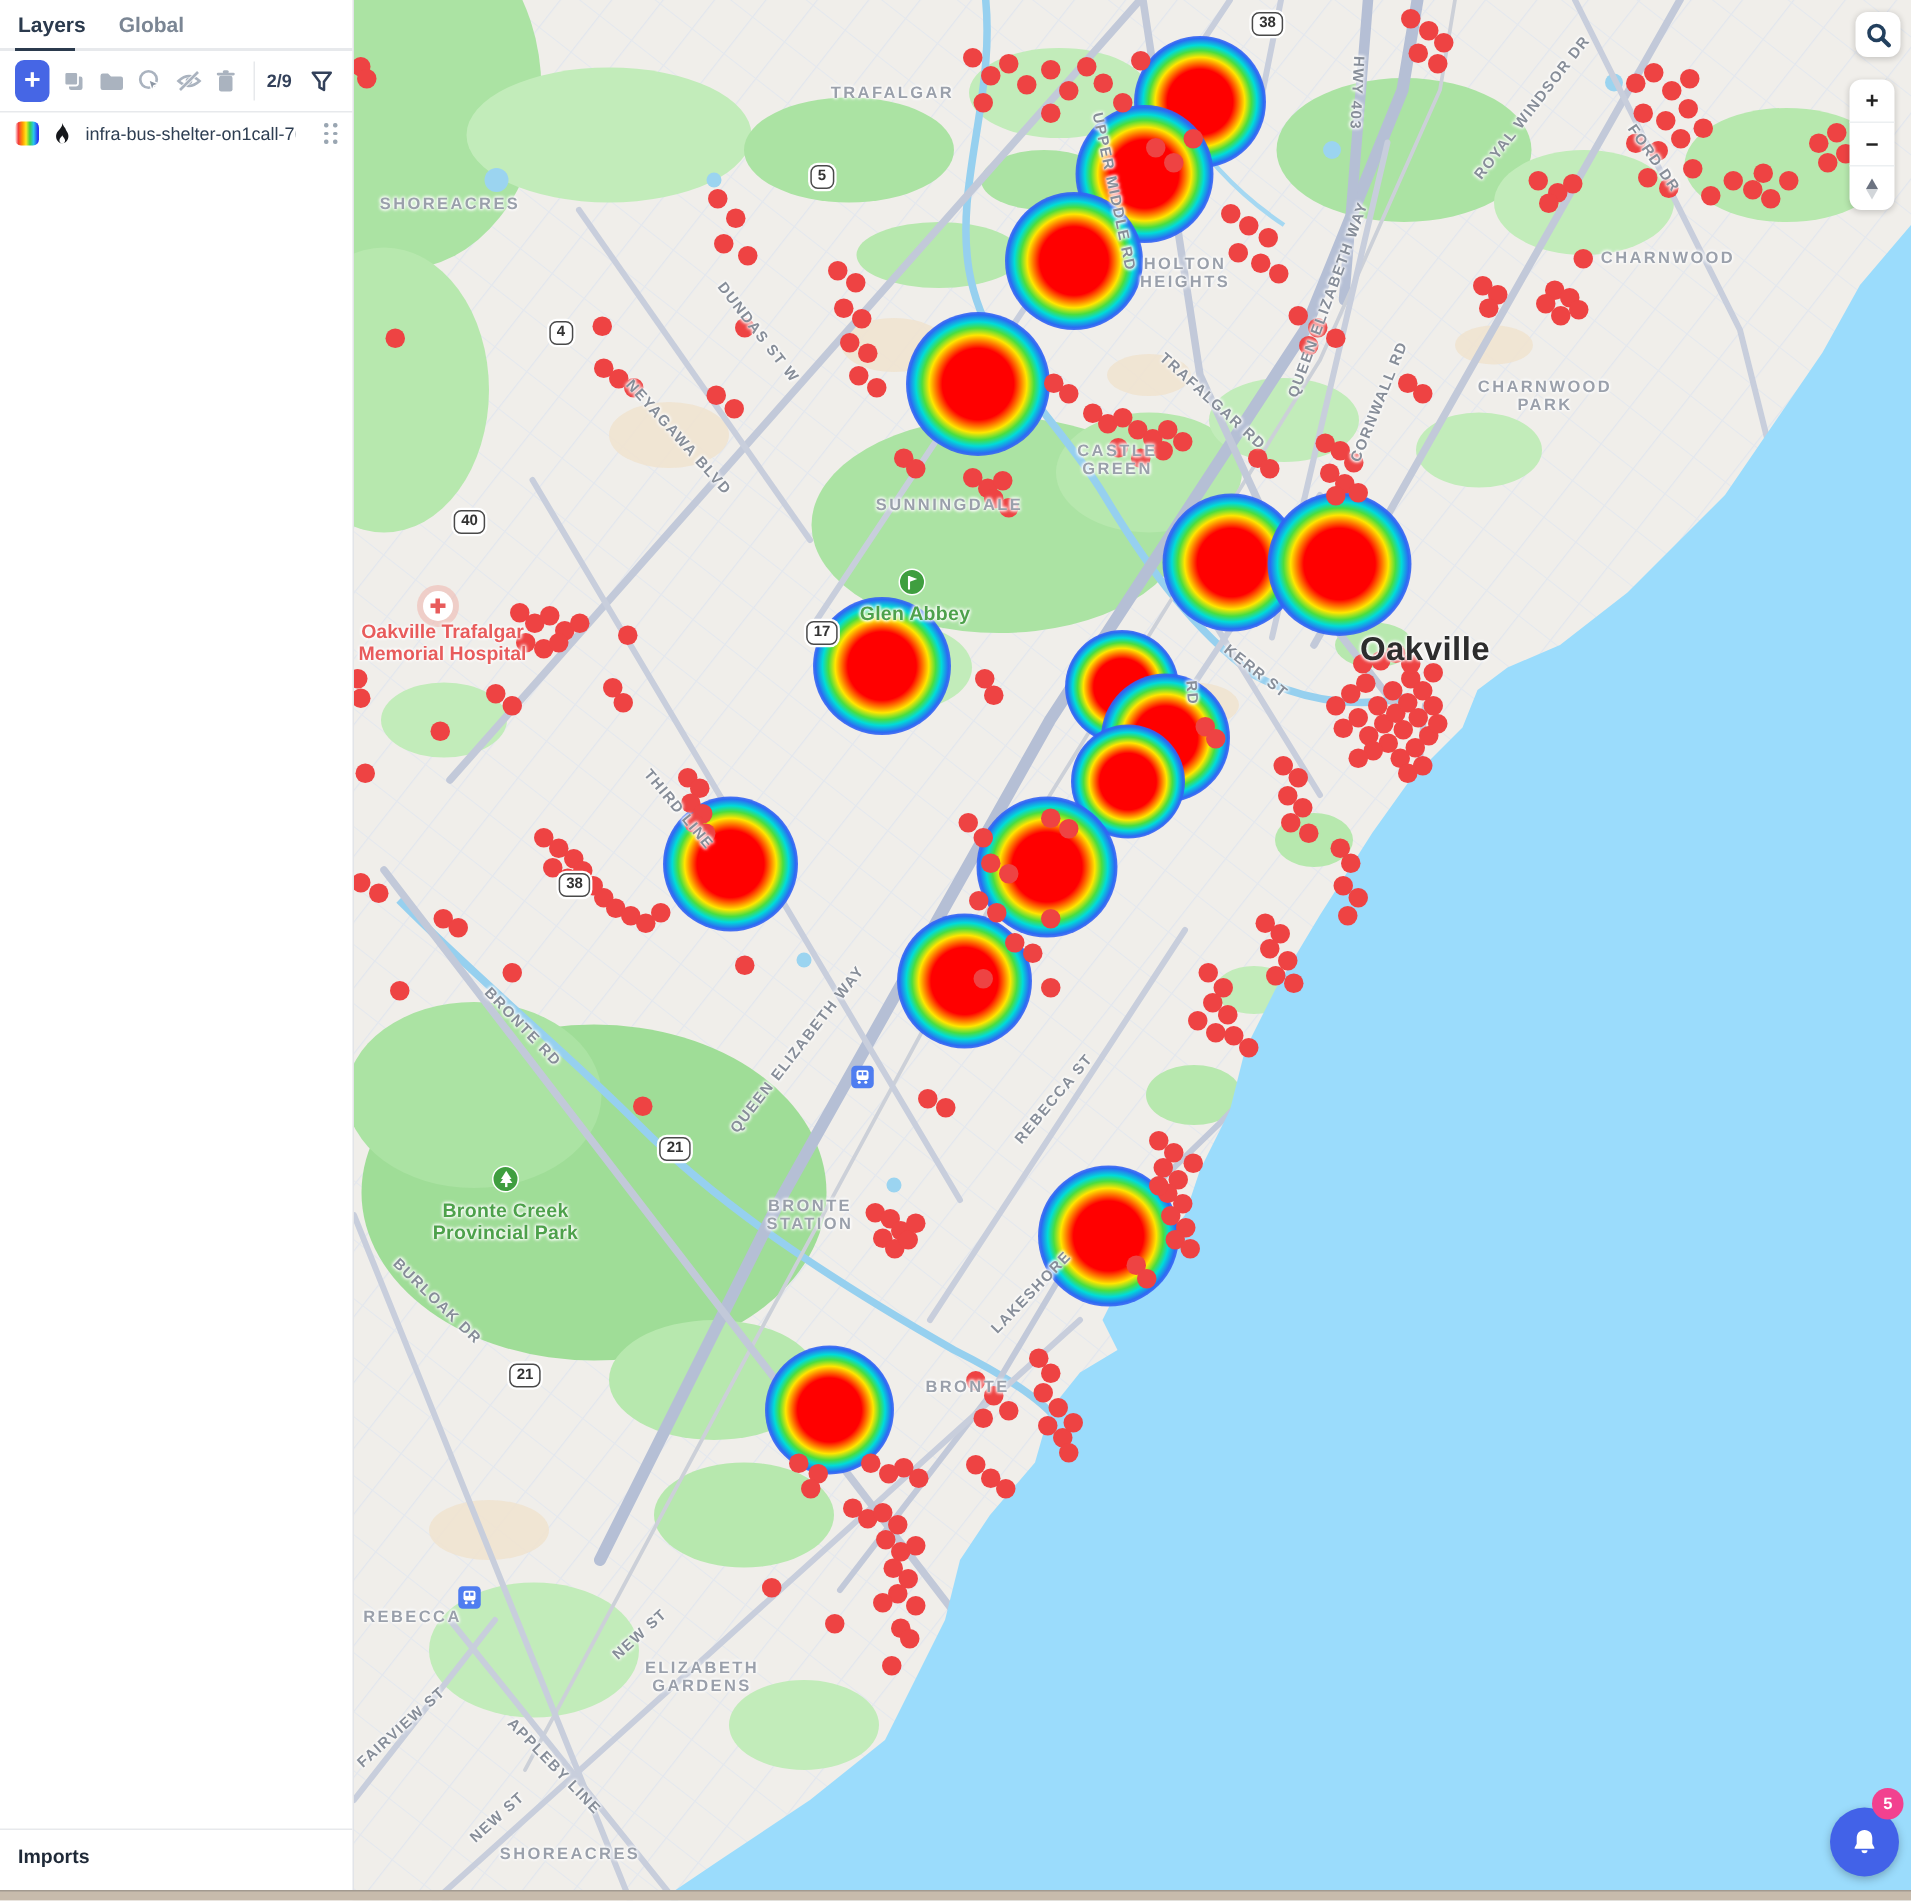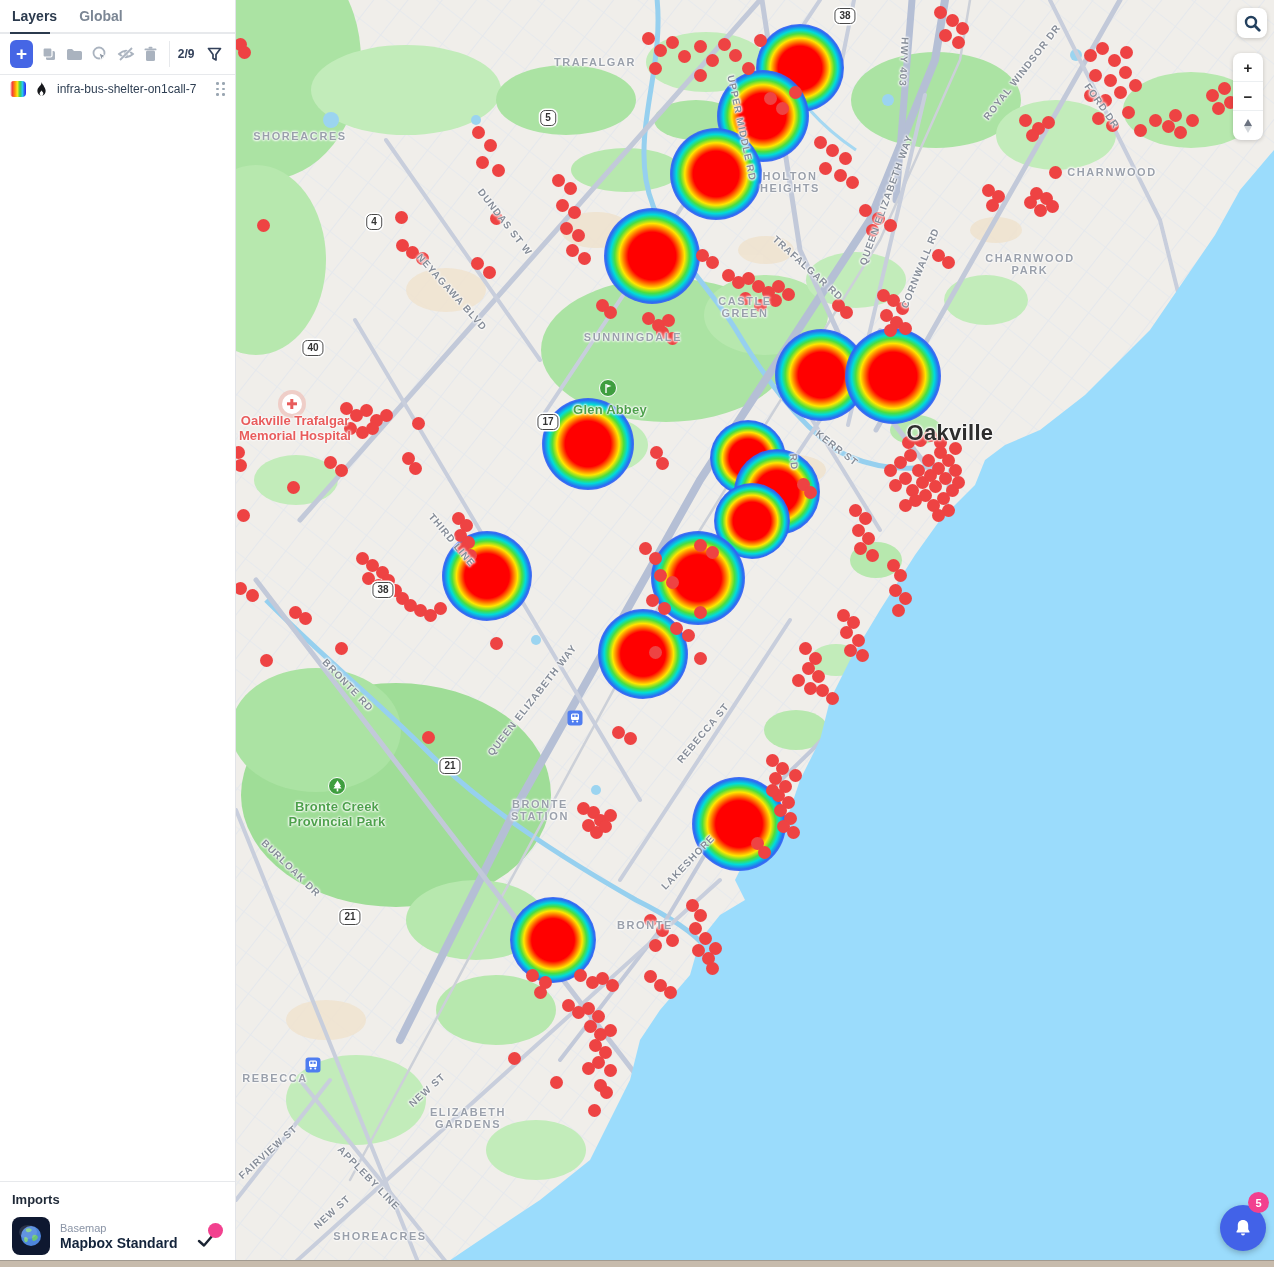--- a/index.html
+++ b/index.html
@@ -164,41 +164,20 @@
         <i></i>
         <i></i>
         <i></i>
       </div>
   </div>
 
   <div class="sidebar-spacer"></div>
 
   <div class="imports">
     <h3>Imports</h3>
-    <div class="basemap-row">
-      <div class="globe-thumb">
-        <svg width="26" height="26" viewBox="0 0 26 26">
-            <circle cx="13" cy="13" r="10" fill="#4d86dd"></circle>
-            <path d="M8 6 Q12 4 14 7 Q12 10 9 9 Q7 8 8 6 Z" fill="#7fce84"></path>
-            <path d="M15 12 Q19 11 20 14 Q19 18 15 18 Q13 15 15 12 Z" fill="#6cc573"></path>
-            <path d="M7 14 Q10 14 10 17 Q9 20 7 19 Q5 16 7 14 Z" fill="#7fce84"></path>
-            <ellipse cx="10" cy="9" rx="9" ry="7" fill="#ffffff" opacity="0.12"></ellipse>
-          </svg>
-      </div>
-      <div class="bm-texts">
-        <span class="bm-label">Basemap</span>
-        <span class="bm-name">Mapbox Standard</span>
-      </div>
-      <div class="bm-check">
-        <svg width="18" height="14" viewBox="0 0 18 14">
-            <path d="M2 8 L7 12.5 L16 2" fill="none" stroke="#1b2433" stroke-width="2.4" stroke-linecap="round" stroke-linejoin="round"></path>
-          </svg>
-        <div class="pinkdot"></div>
-      </div>
-    </div>
   </div>
 </div>
 
 <div class="map">
   <svg class="base" width="1038" height="1267" viewBox="0 0 1038 1267">
     <defs>
       <pattern id="grid1" width="27" height="27" patternUnits="userSpaceOnUse" patternTransform="rotate(-52)">
         <rect width="27" height="27" fill="none"></rect>
           <line x1="0" y1="0" x2="27" y2="0" stroke="#e2e6ed" stroke-width="1.6"></line>
       </pattern>

